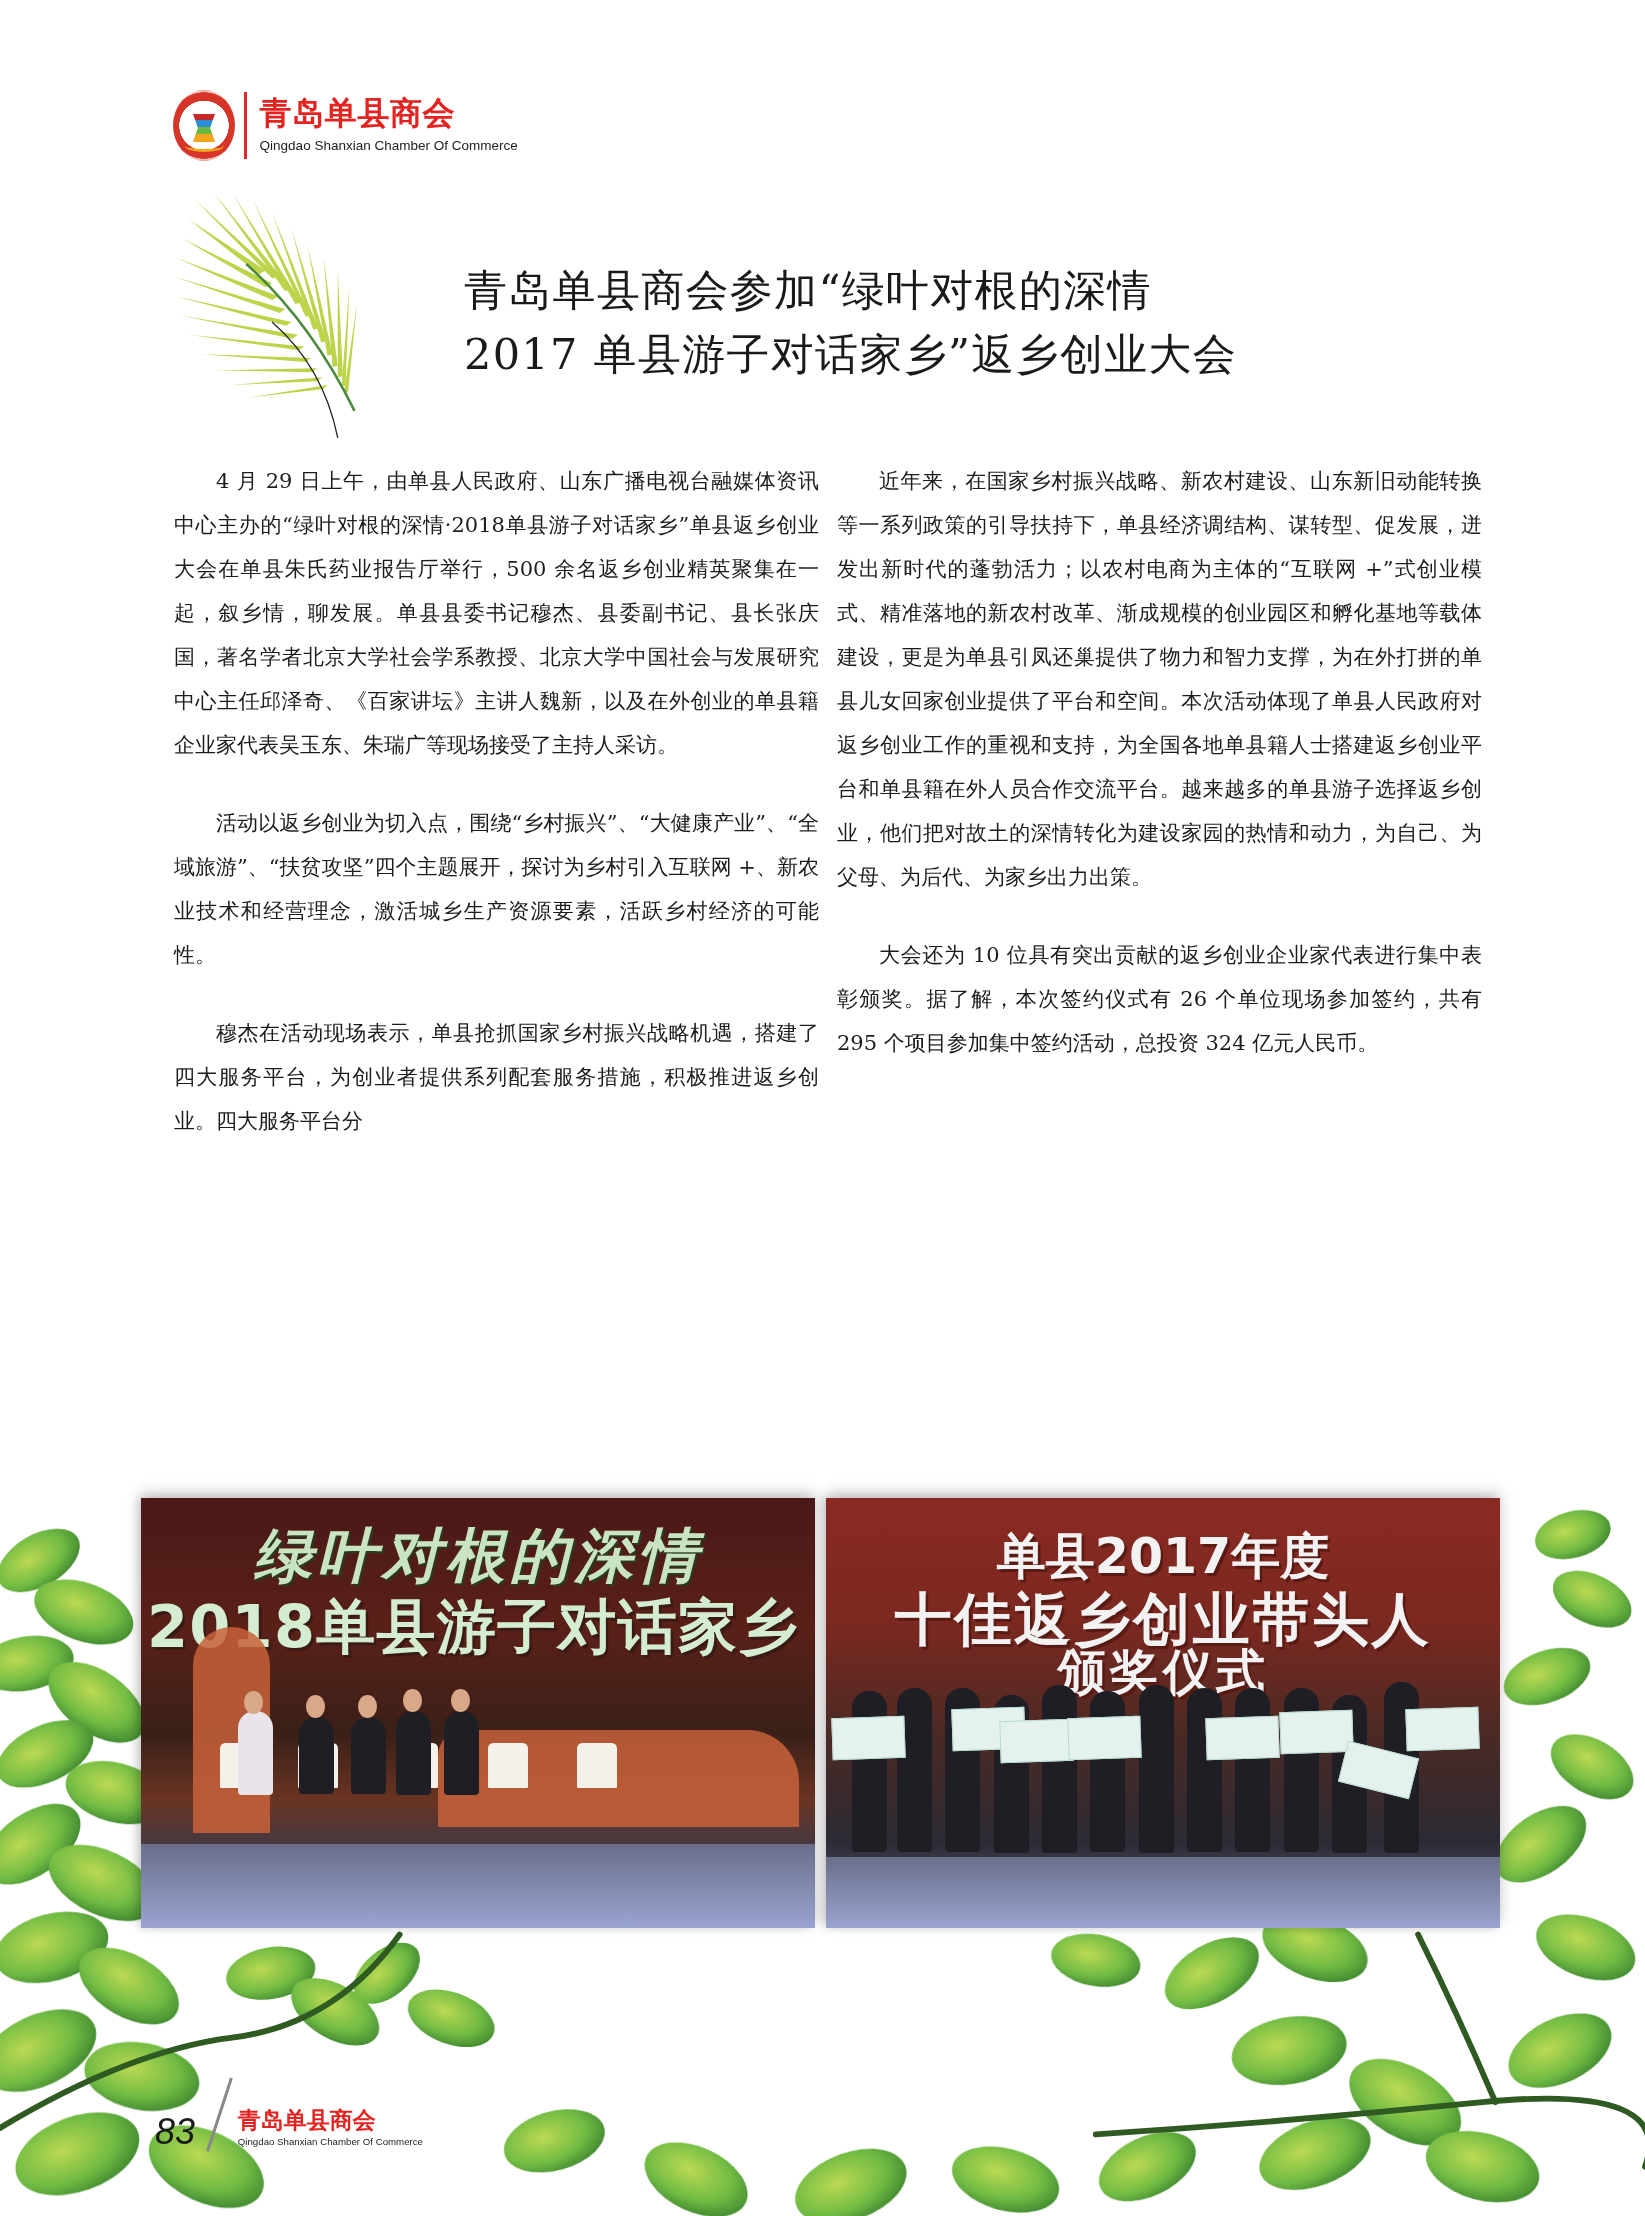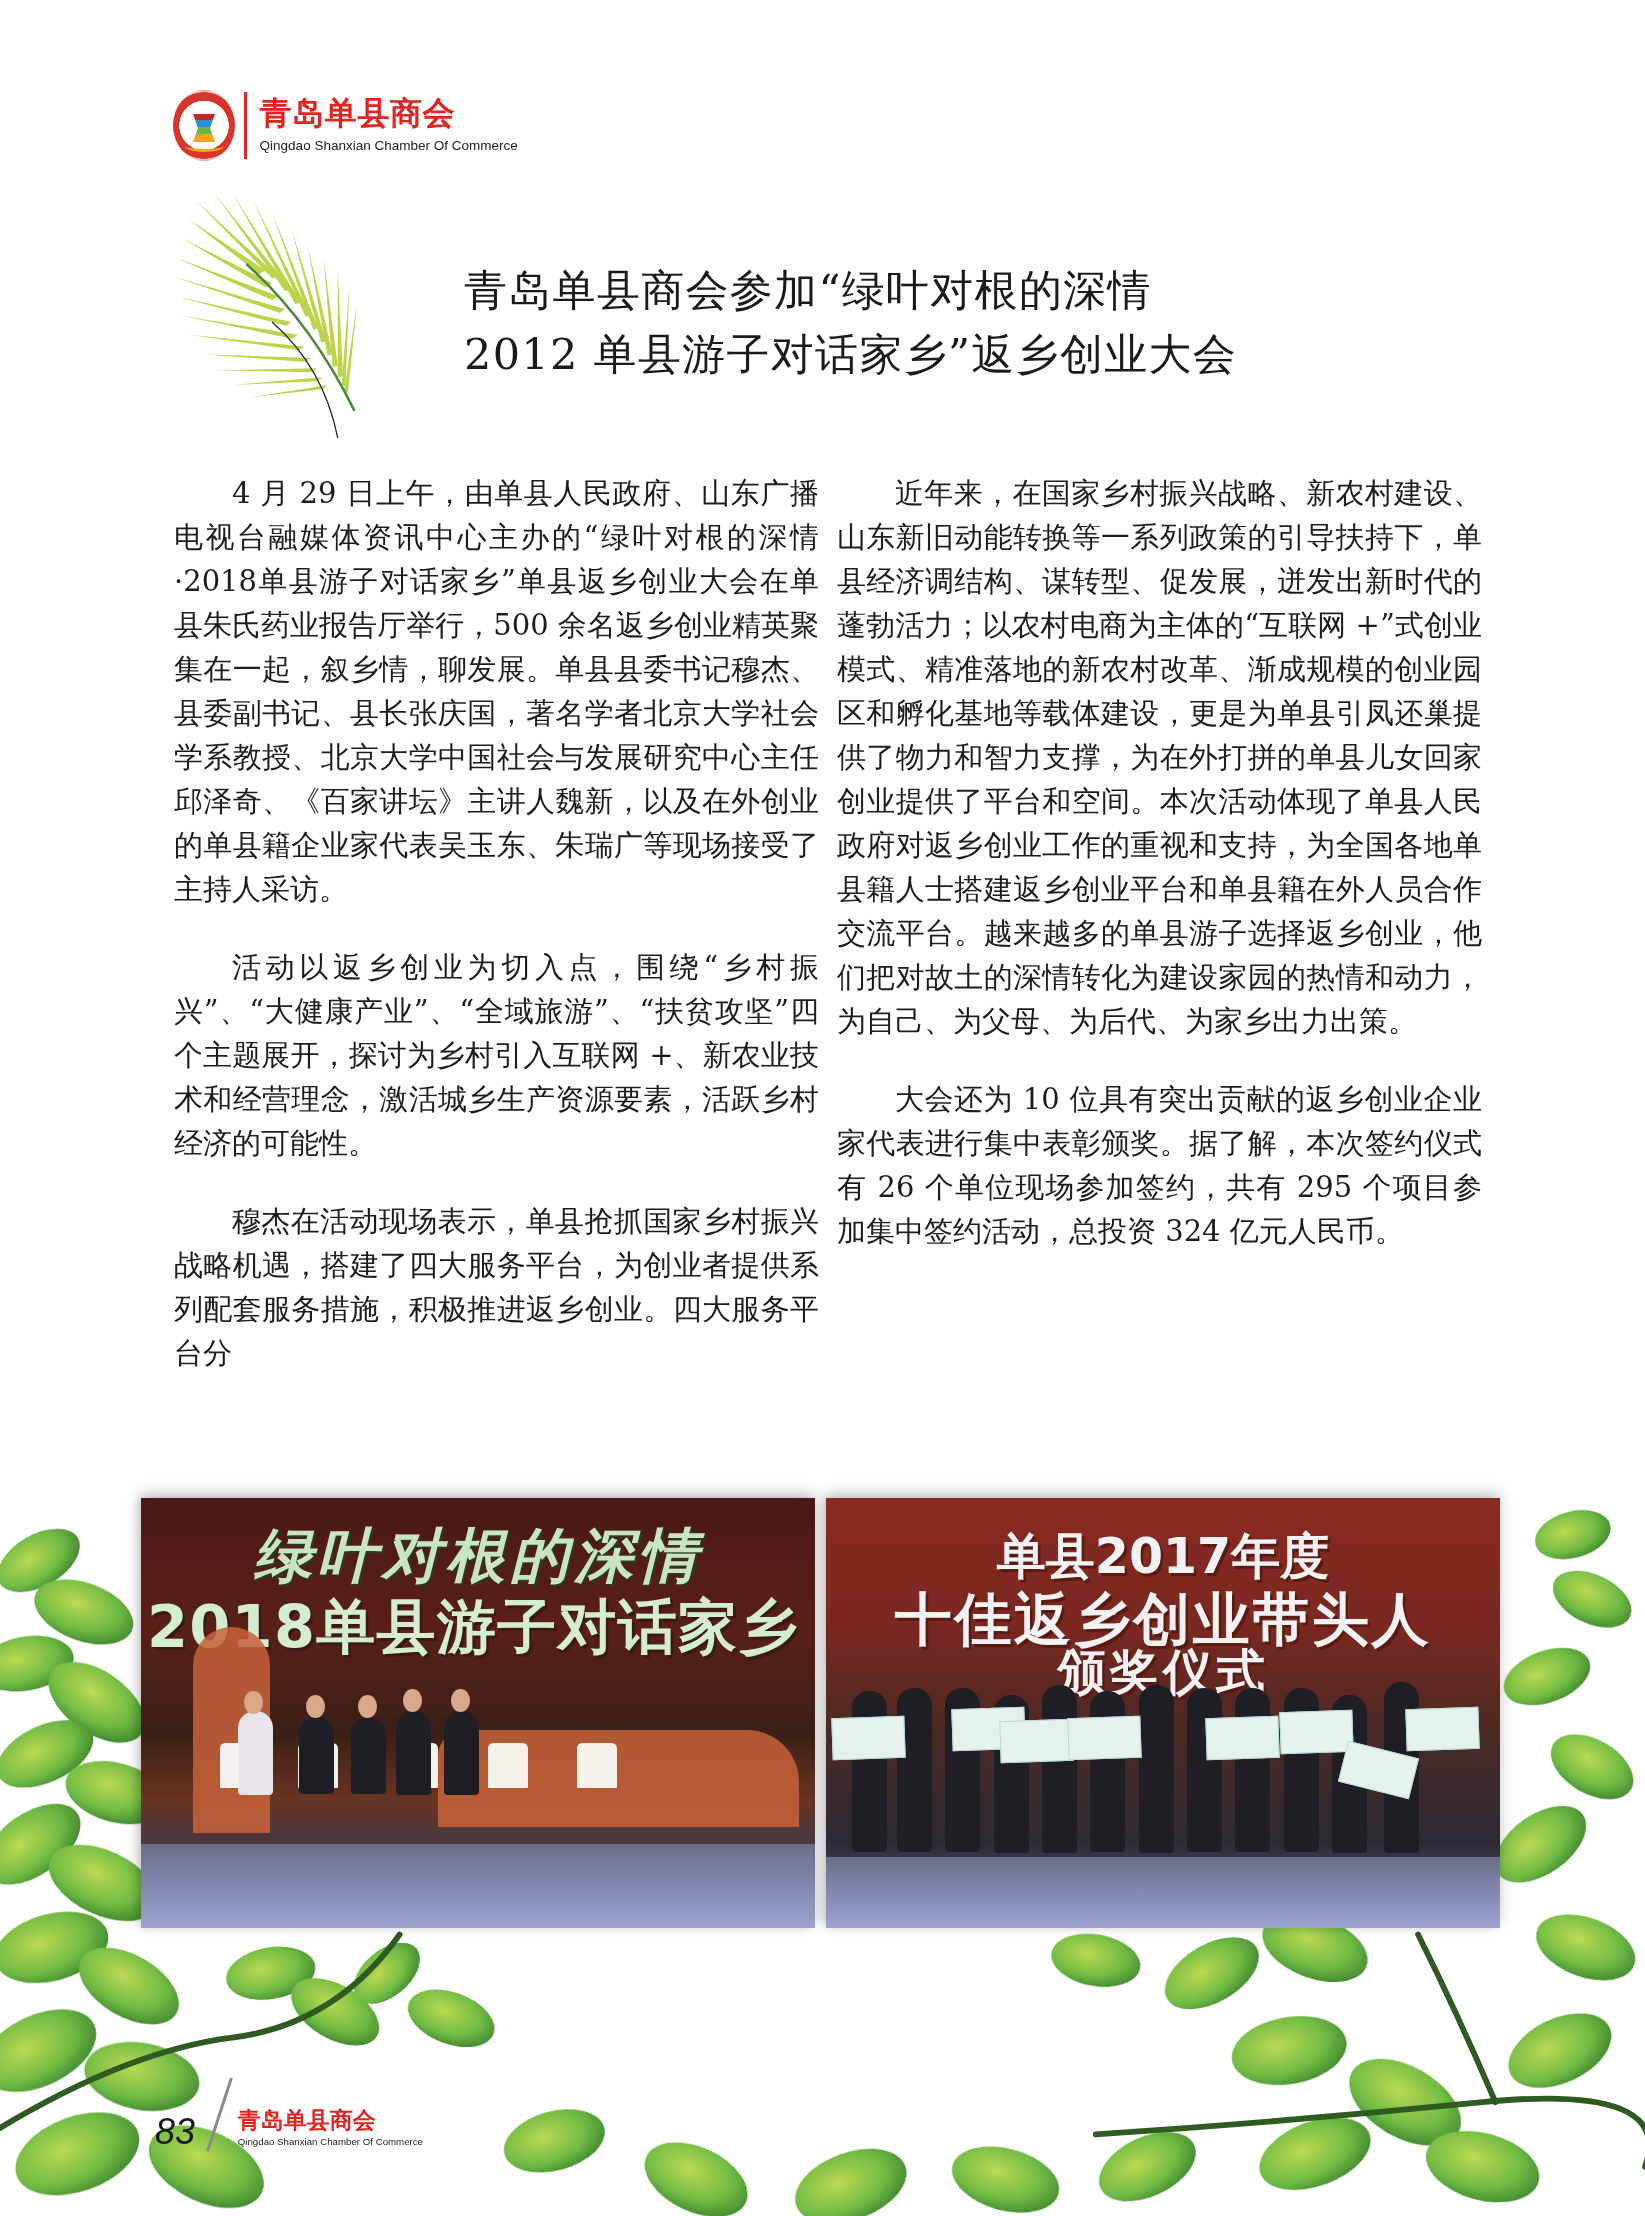--- a/index.html
+++ b/index.html
@@ -31,21 +31,21 @@
   .palm { position: absolute; left: 169px; top: 193px; width: 219px; height: 245px; }
 
   
   .title {
     position: absolute; left: 464px; top: 258px; width: 928px; text-align: left;
     font-family: "DejaVu Serif", "Liberation Serif", serif; font-size: 43px; line-height: 64px;
     color: #1a1a1a; letter-spacing: 1.3px;
   }
 
   
-  .col { position: absolute; top: 459px; width: 645px; font-size: 29px; line-height: 44px; text-align: justify; margin-top: 12px; }
+  .col { position: absolute; top: 459px; width: 645px; font-size: 21px; line-height: 44px; text-align: justify; }
   .col-left { left: 174px; }
   .col-right { left: 837px; }
   .col p { margin: 0 0 34px 0; text-indent: 2em; }
   .col p.cont { text-indent: 0; }
 
   
   .leaves { position: absolute; left: 0; top: 1483px; width: 1645px; height: 734px; }
 
   
   .photo { position: absolute; top: 1498px; width: 674px; height: 430px; overflow: hidden;
@@ -112,21 +112,21 @@
     <path d="M262 120 L270 284 L262 286 Z"></path>
     <path d="M280 145 L274 300 L268 298 Z"></path>
     <path d="M292 170 L278 310 L272 308 Z"></path>
   </g>
   <path d="M120 110 Q220 200 288 338" stroke="#4a8a3a" stroke-width="4" fill="none"></path>
   <path d="M160 200 Q240 270 262 380" stroke="#222" stroke-width="2" fill="none"></path>
 </svg>
 
 <div class="title">
   <div>青岛单县商会参加“绿叶对根的深情</div>
-  <div>2012 单县游子对话家乡”返乡创业大会</div>
+  <div>2017 单县游子对话家乡”返乡创业大会</div>
 </div>
 
 <div class="col col-left">
   <p>4 月 29 日上午，由单县人民政府、山东广播电视台融媒体资讯中心主办的“绿叶对根的深情·2018单县游子对话家乡”单县返乡创业大会在单县朱氏药业报告厅举行，500 余名返乡创业精英聚集在一起，叙乡情，聊发展。单县县委书记穆杰、县委副书记、县长张庆国，著名学者北京大学社会学系教授、北京大学中国社会与发展研究中心主任邱泽奇、《百家讲坛》主讲人魏新，以及在外创业的单县籍企业家代表吴玉东、朱瑞广等现场接受了主持人采访。</p>
   <p>活动以返乡创业为切入点，围绕“乡村振兴”、“大健康产业”、“全域旅游”、“扶贫攻坚”四个主题展开，探讨为乡村引入互联网 +、新农业技术和经营理念，激活城乡生产资源要素，活跃乡村经济的可能性。</p>
   <p>穆杰在活动现场表示，单县抢抓国家乡村振兴战略机遇，搭建了四大服务平台，为创业者提供系列配套服务措施，积极推进返乡创业。四大服务平台分</p>
 </div>
 <div class="col col-right">
   <p>近年来，在国家乡村振兴战略、新农村建设、山东新旧动能转换等一系列政策的引导扶持下，单县经济调结构、谋转型、促发展，迸发出新时代的蓬勃活力；以农村电商为主体的“互联网 +”式创业模式、精准落地的新农村改革、渐成规模的创业园区和孵化基地等载体建设，更是为单县引凤还巢提供了物力和智力支撑，为在外打拼的单县儿女回家创业提供了平台和空间。本次活动体现了单县人民政府对返乡创业工作的重视和支持，为全国各地单县籍人士搭建返乡创业平台和单县籍在外人员合作交流平台。越来越多的单县游子选择返乡创业，他们把对故土的深情转化为建设家园的热情和动力，为自己、为父母、为后代、为家乡出力出策。</p>
   <p>大会还为 10 位具有突出贡献的返乡创业企业家代表进行集中表彰颁奖。据了解，本次签约仪式有 26 个单位现场参加签约，共有 295 个项目参加集中签约活动，总投资 324 亿元人民币。</p>

